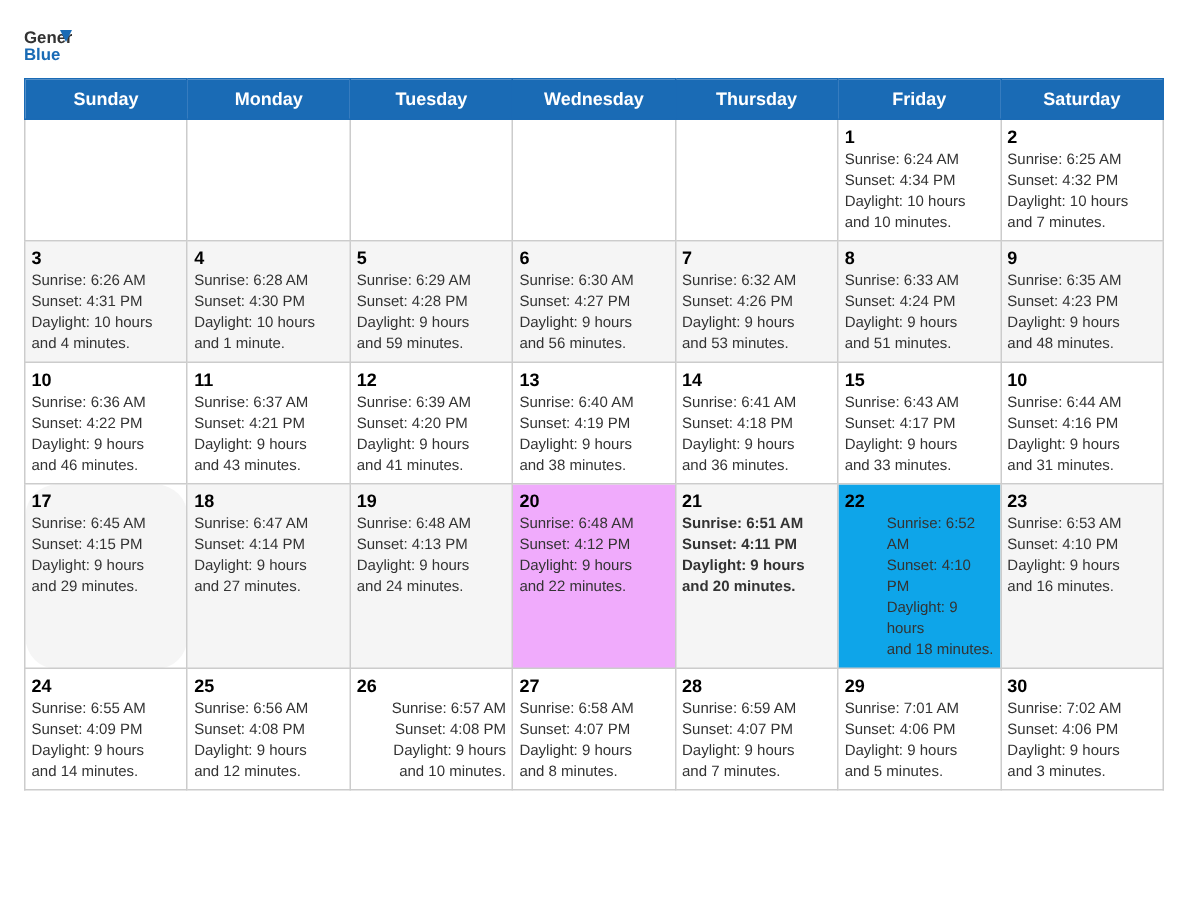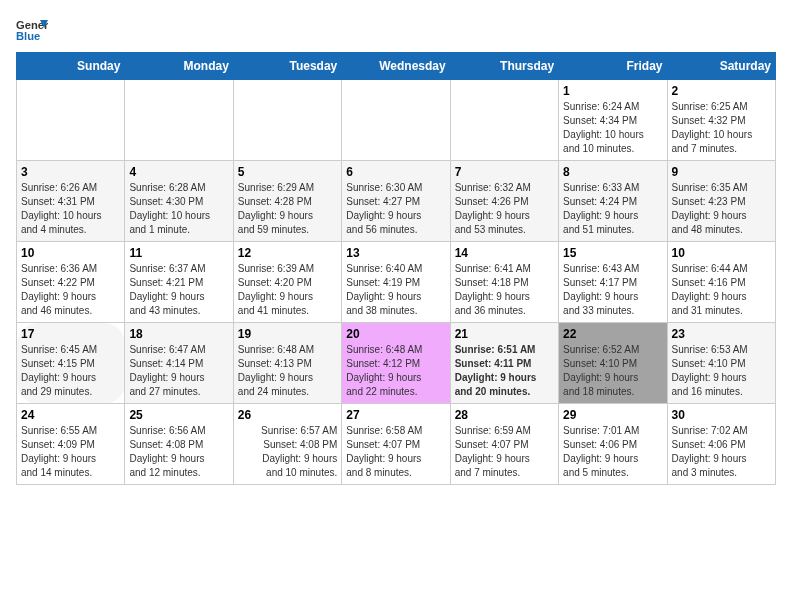--- a/index.html
+++ b/index.html
@@ -39,21 +39,21 @@
     }
     .calendar {
       width: 100%;
       border-collapse: collapse;
       font-size: 11px;
     }
     .calendar thead th {
       background: #1a6bb5;
       color: #fff;
       padding: 6px 4px;
-      text-align: right;
+      text-align: center;
       font-size: 12px;
       font-weight: bold;
       border: 1px solid #1a6bb5;
     }
     .calendar tbody td {
       border: 1px solid #ccc;
       vertical-align: top;
       padding: 4px;
       width: calc(100% / 7);
       height: 80px;
@@ -258,23 +258,23 @@
 Daylight: 9 hours
 and 22 minutes.</div>
         </td>
         <td style="background: rgb(245, 245, 245);">
           <div class="day-number">21</div>
           <div class="day-info" style="white-space: pre-line; font-weight: bold;">Sunrise: 6:51 AM
 Sunset: 4:11 PM
 Daylight: 9 hours
 and 20 minutes.</div>
         </td>
-        <td style="background: #a3a3a3;">
+        <td style="background: #0ea5e9;">
           <div class="day-number">22</div>
-          <div class="day-info" style="white-space: pre-line;">Sunrise: 6:52 AM
+          <div class="day-info" style="white-space: pre-line; margin-left: 28px;">Sunrise: 6:52 AM
 Sunset: 4:10 PM
 Daylight: 9 hours
 and 18 minutes.</div>
         </td>
         <td style="background: rgb(245, 245, 245);">
           <div class="day-number">23</div>
           <div class="day-info" style="white-space: pre-line;">Sunrise: 6:53 AM
 Sunset: 4:10 PM
 Daylight: 9 hours
 and 16 minutes.</div>

